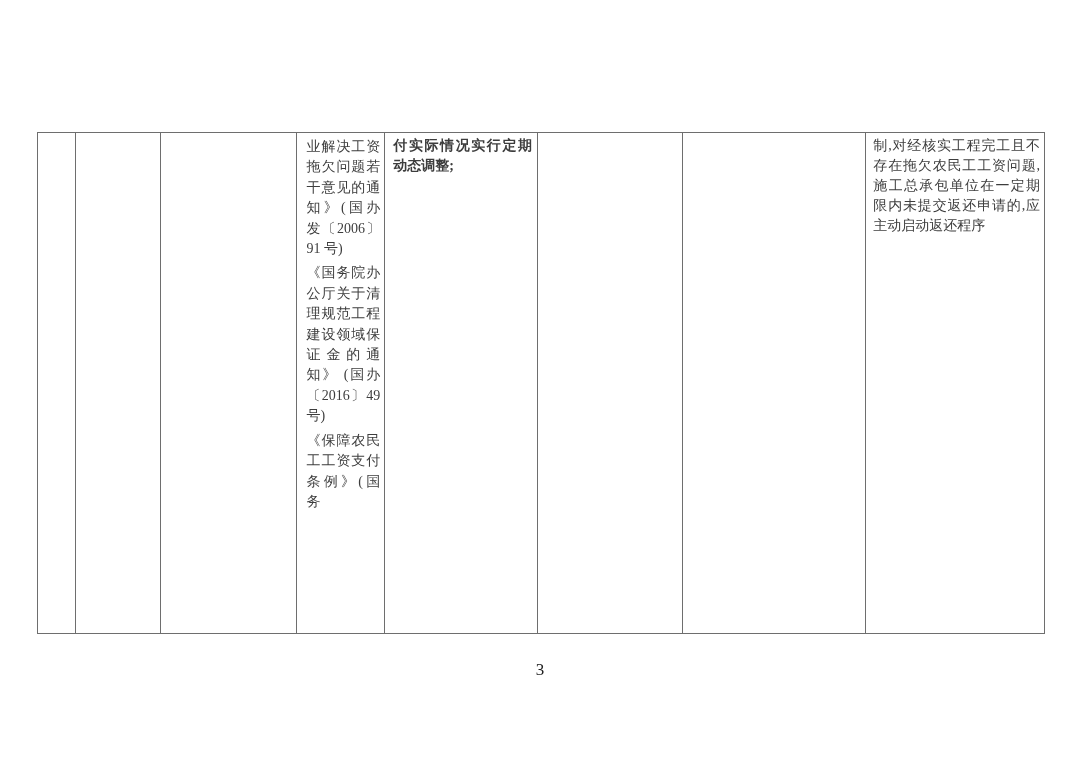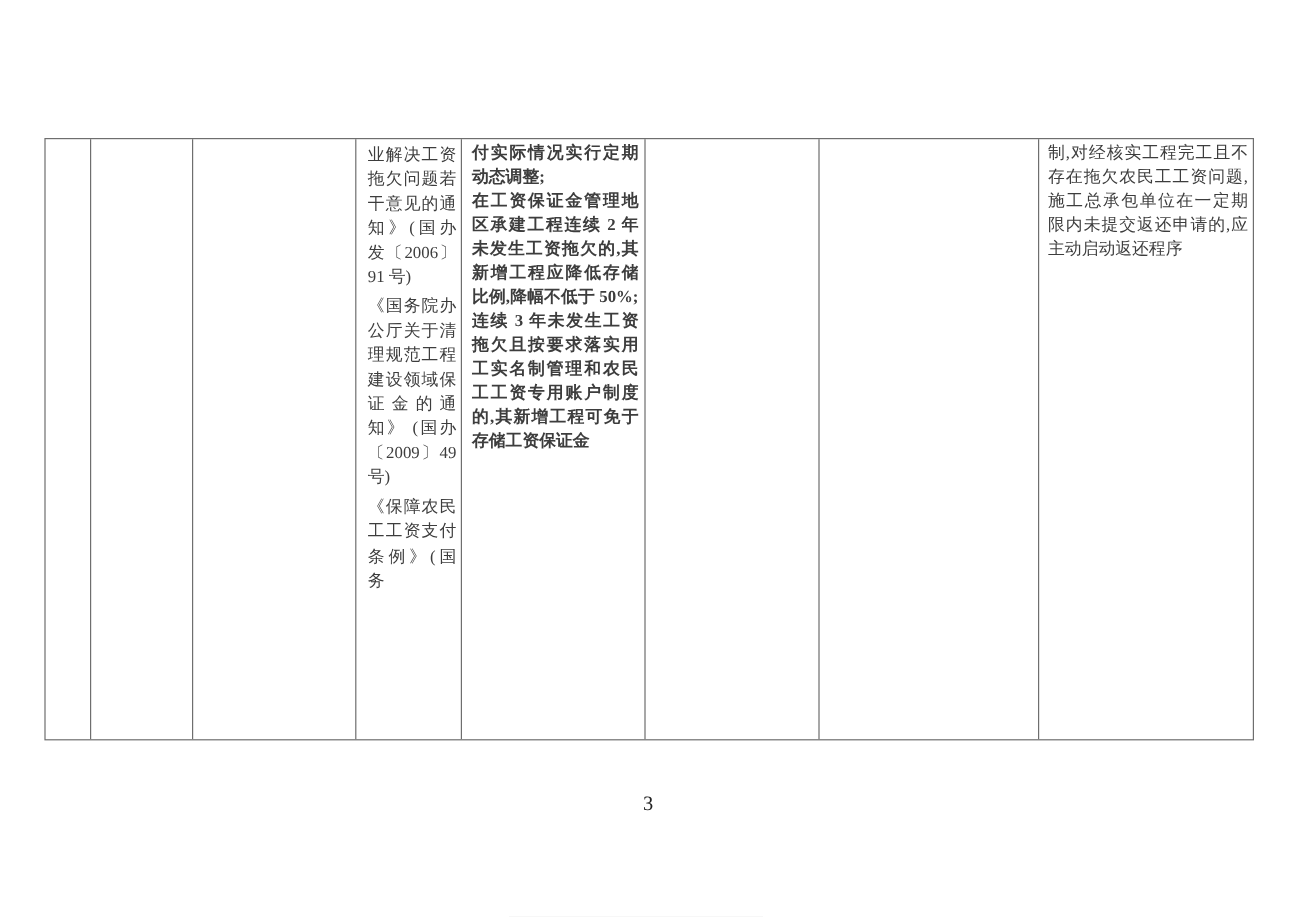--- a/index.html
+++ b/index.html
@@ -8,21 +8,21 @@
     position: relative;
     width: 1080px;
     height: 764px;
     background: #ffffff;
     font-family: "Liberation Serif", "DejaVu Serif", serif;
     overflow: hidden;
   }
   .doc-table {
     position: absolute;
     left: 37px;
-    top: 115px;
+    top: 132px;
     width: 1008px;
     height: 502px;
     border: 1px solid #6e6e6e;
     display: flex;
     flex-direction: row;
     align-items: stretch;
     background: #ffffff;
   }
   .col {
     height: 100%;
@@ -61,26 +61,25 @@
 <body>
 
 <div class="page">
 
   <div class="doc-table">
     <div class="col col-1"></div>
     <div class="col col-2"></div>
     <div class="col col-3"></div>
     <div class="col col-4">
       <p>业解决工资拖欠问题若干意见的通知》(国办发〔2006〕91 号)</p>
-      <p>《国务院办公厅关于清理规范工程建设领域保证金的通知》 (国办〔2009〕49 号)</p>
+      <p>《国务院办公厅关于清理规范工程建设领域保证金的通知》 (国办〔2016〕49 号)</p>
       <p>《保障农民工工资支付条例》(国务</p>
     </div>
     <div class="col col-5">
       <p>付实际情况实行定期动态调整;</p>
-      <p>在工资保证金管理地区承建工程连续 2 年未发生工资拖欠的,其新增工程应降低存储比例,降幅不低于 50%;连续 3 年未发生工资拖欠且按要求落实用工实名制管理和农民工工资专用账户制度的,其新增工程可免于存储工资保证金</p>
     </div>
     <div class="col col-6"></div>
     <div class="col col-7"></div>
     <div class="col col-8">
       <p>制,对经核实工程完工且不存在拖欠农民工工资问题,施工总承包单位在一定期限内未提交返还申请的,应主动启动返还程序</p>
     </div>
   </div>
 
   <div class="page-number">3</div>
 

